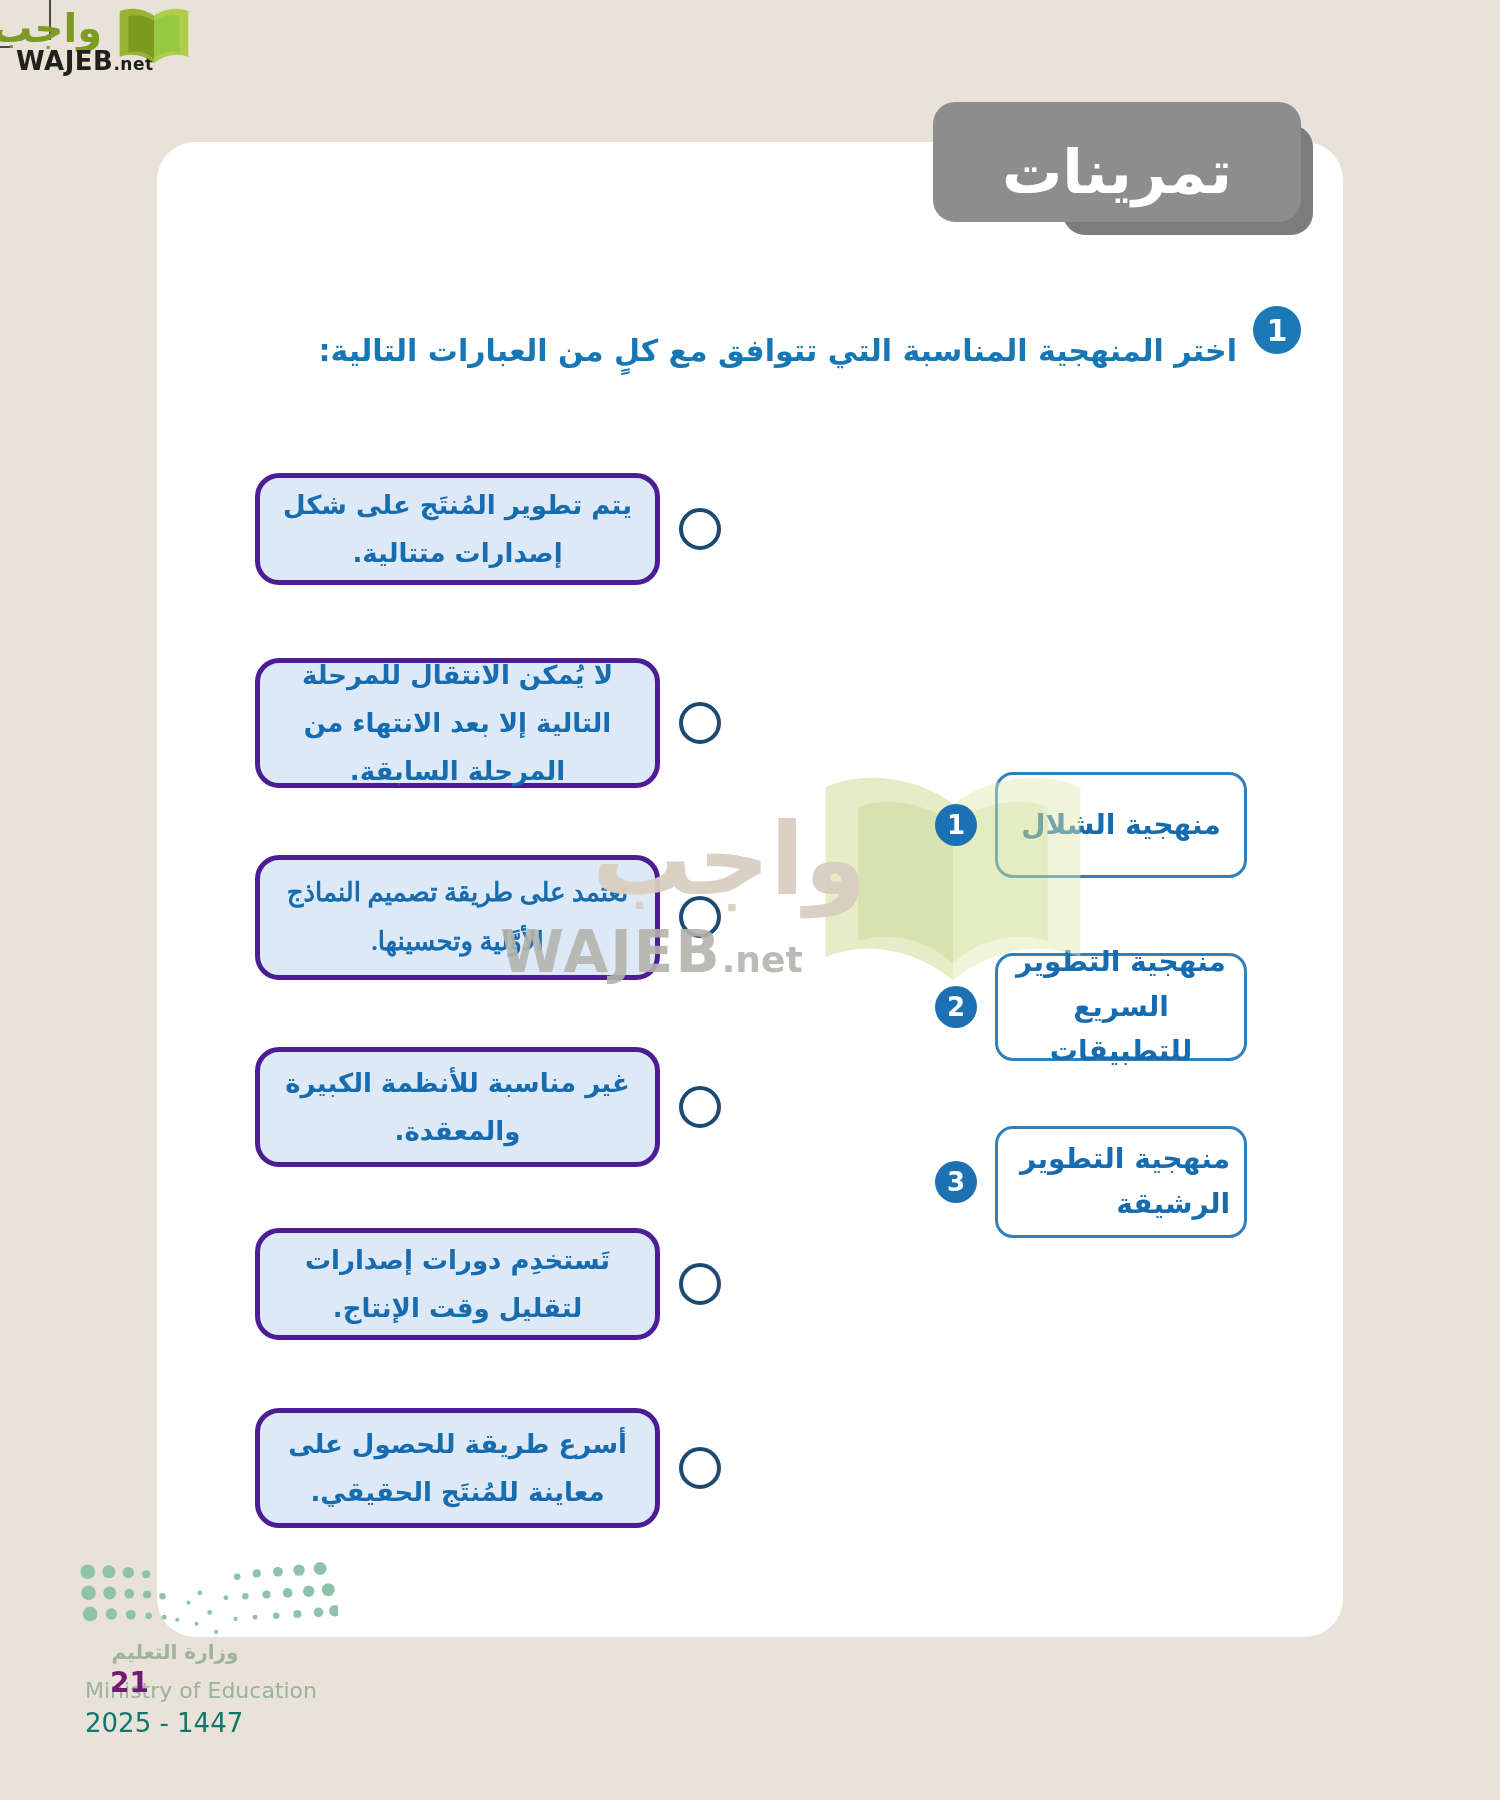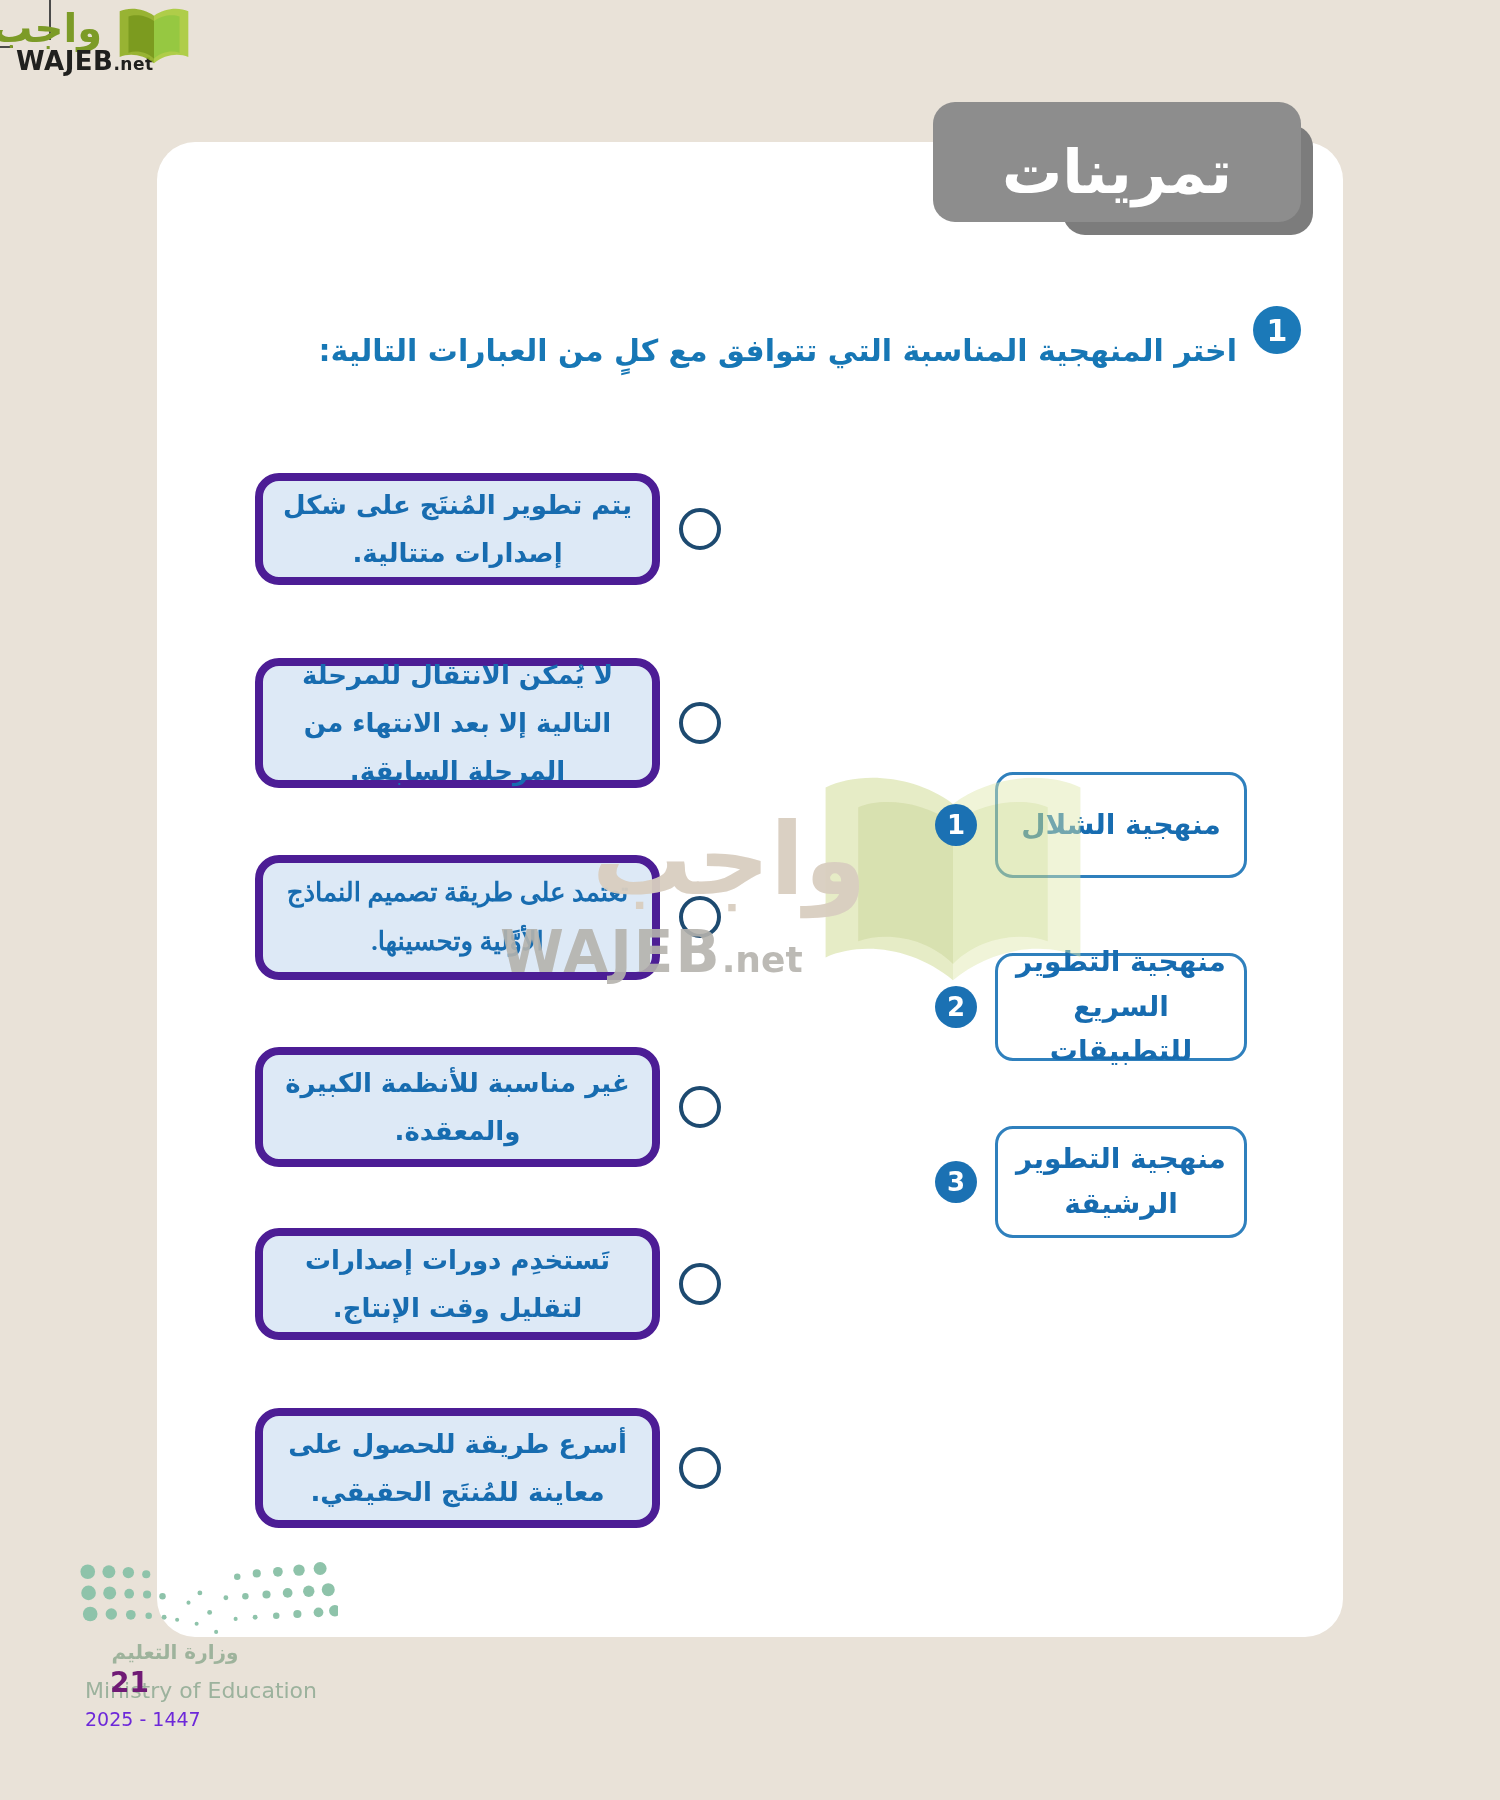--- a/index.html
+++ b/index.html
@@ -24,55 +24,55 @@
   .title-shadow{position:absolute;left:1063px;top:125px;width:250px;height:110px;background:#7c7c7c;border-radius:22px;z-index:3;}
   .title-box{position:absolute;left:933px;top:102px;width:368px;height:120px;background:#8d8d8d;border-radius:22px;display:flex;align-items:center;justify-content:center;z-index:4;}
   .title-box span{color:#ffffff;font-size:60px;font-weight:bold;direction:rtl;margin-top:20px;}
 
   
   .q-row{position:absolute;top:304px;right:199px;height:52px;display:flex;align-items:center;gap:16px;direction:rtl;z-index:3;}
   .q-badge{width:48px;height:48px;border-radius:50%;background:#1b79b8;color:#fff;font-size:30px;font-weight:bold;display:flex;align-items:center;justify-content:center;flex:0 0 auto;}
   .q-text{font-size:30px;font-weight:bold;color:#1777b5;white-space:nowrap;margin-top:40px;}
 
   
-  .stmt{position:absolute;left:255px;width:405px;background:#dde9f6;border:8px solid #4c1d95;border-radius:24px;display:flex;align-items:center;justify-content:center;text-align:center;color:#176cb0;font-weight:bold;font-size:26px;line-height:1.85;direction:rtl;padding:6px 20px;box-sizing:border-box;z-index:3;}
+  .stmt{position:absolute;left:255px;width:405px;background:#dde9f6;border:5px solid #4c1d95;border-radius:24px;display:flex;align-items:center;justify-content:center;text-align:center;color:#176cb0;font-weight:bold;font-size:26px;line-height:1.85;direction:rtl;padding:6px 20px;box-sizing:border-box;z-index:3;}
   .stmt1{top:473px;height:112px;}
   .stmt2{top:658px;height:130px;}
   .stmt3{top:855px;height:125px;font-family:Liberation Serif, serif;}
   .stmt4{top:1047px;height:120px;}
   .stmt5{top:1228px;height:112px;}
   .stmt6{top:1408px;height:120px;}
 
   
   .radio{position:absolute;left:679px;width:42px;height:42px;border-radius:50%;background:#ffffff;border:4px solid #1d4a70;box-sizing:border-box;z-index:3;}
   .radio1{top:508px;} .radio2{top:702px;} .radio3{top:896px;}
   .radio4{top:1086px;} .radio5{top:1263px;} .radio6{top:1447px;}
 
   
   .meth{position:absolute;left:995px;width:252px;background:#ffffff;border:3px solid #2f80bd;border-radius:18px;display:flex;align-items:center;justify-content:center;text-align:center;color:#176cb0;font-weight:bold;font-size:28px;line-height:1.6;direction:rtl;padding:4px 14px;box-sizing:border-box;z-index:3;}
   .meth1{top:772px;height:106px;}
   .meth2{top:953px;height:108px;}
-  .meth3{top:1126px;height:112px;}
+  .meth3{top:1126px;height:112px;text-align:right;}
   .mbadge{position:absolute;left:935px;width:42px;height:42px;border-radius:50%;background:#1b71b3;color:#ffffff;font-weight:bold;font-size:26px;display:flex;align-items:center;justify-content:center;z-index:6;}
   .mbadge1{top:804px;} .mbadge2{top:986px;} .mbadge3{top:1161px;}
 
   
   .watermark{position:absolute;left:500px;top:768px;width:640px;height:250px;z-index:5;pointer-events:none;}
   .wm-book{position:absolute;left:288px;top:0px;opacity:0.55;}
   .wm-ar{position:absolute;left:92px;top:42px;font-size:100px;font-weight:bold;color:#d9cec0;direction:rtl;line-height:1;opacity:0.95;}
   .wm-latin{position:absolute;left:0px;top:150px;font-size:58px;font-weight:bold;color:#b5b3ad;letter-spacing:2px;opacity:0.9;}
   .wm-latin .tld{font-size:36px;letter-spacing:0;}
 
   
   .footer{position:absolute;left:70px;top:1550px;width:300px;height:190px;z-index:7;}
   .moe-dots{position:absolute;left:8px;top:8px;}
   .moe-ar{position:absolute;left:15px;top:92px;width:180px;text-align:center;font-size:20px;font-weight:bold;color:#9eb39c;direction:rtl;line-height:1;}
   .page-num{position:absolute;left:40px;top:116px;font-size:28px;font-weight:bold;color:#701a75;z-index:2;}
   .moe-en{position:absolute;left:15px;top:128px;font-size:22px;color:#9cb29d;}
-  .moe-year{position:absolute;left:15px;top:158px;font-size:19px;color:#6d28d9;}
+  .moe-year{position:absolute;left:15px;top:158px;font-size:26px;color:#0f766e;}
 </style>
 </head>
 <body>
 
 <div id="page">
 
   <div class="cropmark-v"></div>
   <div class="cropmark-h"></div>
 
   <div class="card"></div>

